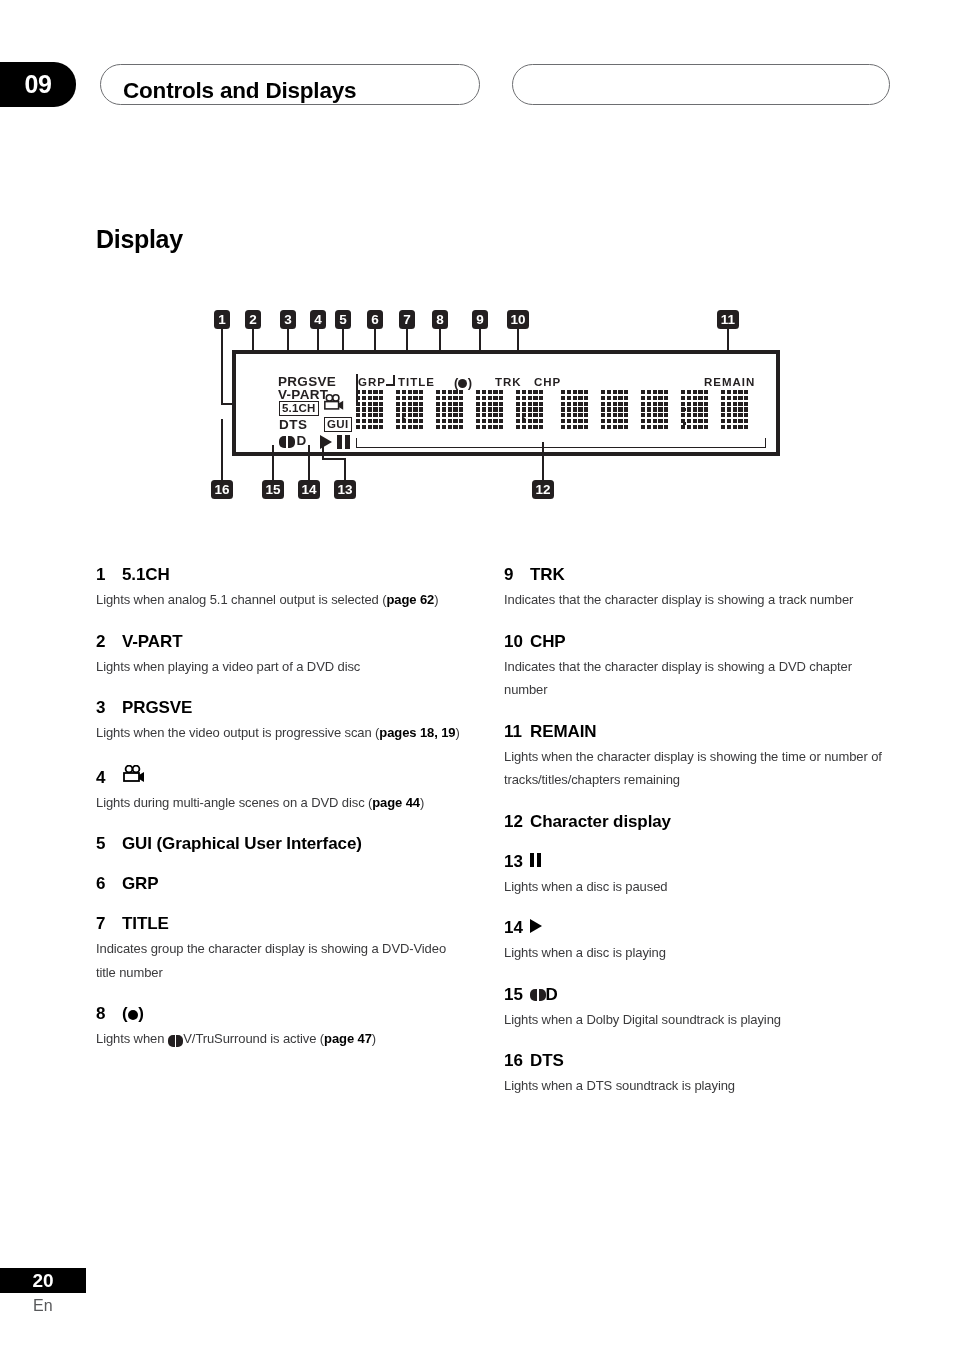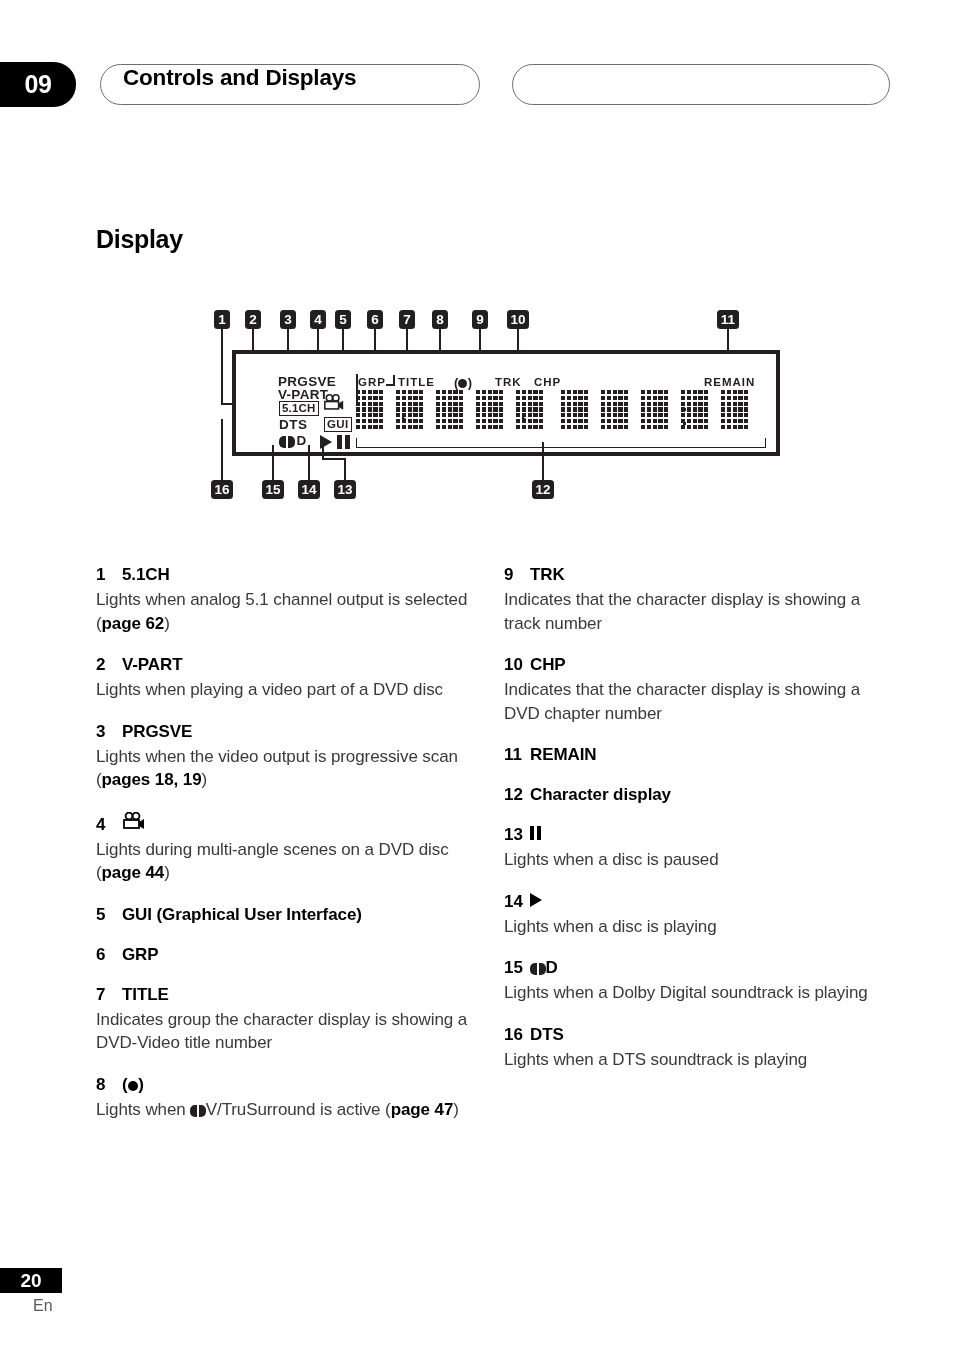--- a/index.html
+++ b/index.html
@@ -41,21 +41,21 @@
     height: 41px;
     border: 1.3px solid #6d6e71;
     border-radius: 21px;
     background: #ffffff;
     box-sizing: border-box;
   }
   .header-pill.left {
     left: 100px;
     width: 380px;
     display: flex;
-    align-items: flex-start;
+    align-items: flex-end;
     padding-left: 22px;
   }
   .header-pill.right {
     left: 512px;
     width: 378px;
   }
   .header-title {
     font-size: 22.5px;
     font-weight: bold;
     letter-spacing: -0.2px;
@@ -270,21 +270,21 @@
     display: flex;
     align-items: baseline;
   }
   .entry-num {
     display: inline-block;
     min-width: 26px;
     flex: 0 0 auto;
   }
   .entry-label { letter-spacing: -0.1px; }
   .entry-body {
-    font-size: 17px;
+    font-size: 13px;
     line-height: 23.5px;
     color: #3a3a3c;
     letter-spacing: -0.1px;
   }
   .entry-body b { color: #000000; font-weight: bold; }
 
   
   .icon-cam-inline {
     display: inline-block;
     width: 24px; height: 18px;
@@ -322,21 +322,21 @@
     background: #000000;
     vertical-align: -1px;
     margin: 0 0.5px;
   }
 
   
   .footer-badge {
     position: absolute;
     left: 0;
     top: 1268px;
-    width: 62px;
+    width: 86px;
     height: 25px;
     background: #000000;
     display: flex;
     align-items: center;
     justify-content: center;
   }
   .footer-badge span {
     color: #ffffff;
     font-size: 19px;
     font-weight: bold;
@@ -901,20 +901,21 @@
         <span class="entry-num">10</span>
         <span class="entry-label">CHP</span>
       </div>
       <div class="entry-body">Indicates that the character display is showing a DVD chapter number</div>
     </div>
     <div class="entry">
       <div class="entry-head">
         <span class="entry-num">11</span>
         <span class="entry-label">REMAIN</span>
       </div>
+      <div class="entry-body">Lights when the character display is showing the time or number of tracks/titles/chapters remaining</div>
     </div>
     <div class="entry">
       <div class="entry-head">
         <span class="entry-num">12</span>
         <span class="entry-label">Character display</span>
       </div>
     </div>
     <div class="entry">
       <div class="entry-head">
         <span class="entry-num">13</span>

